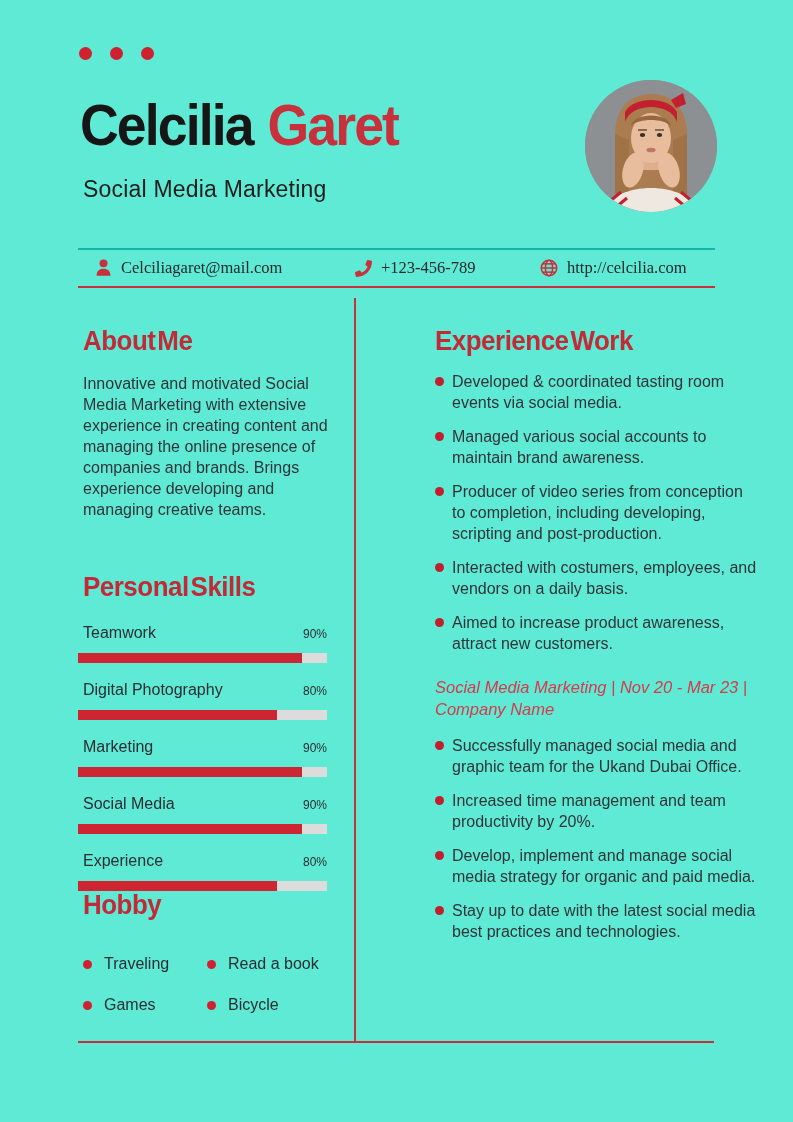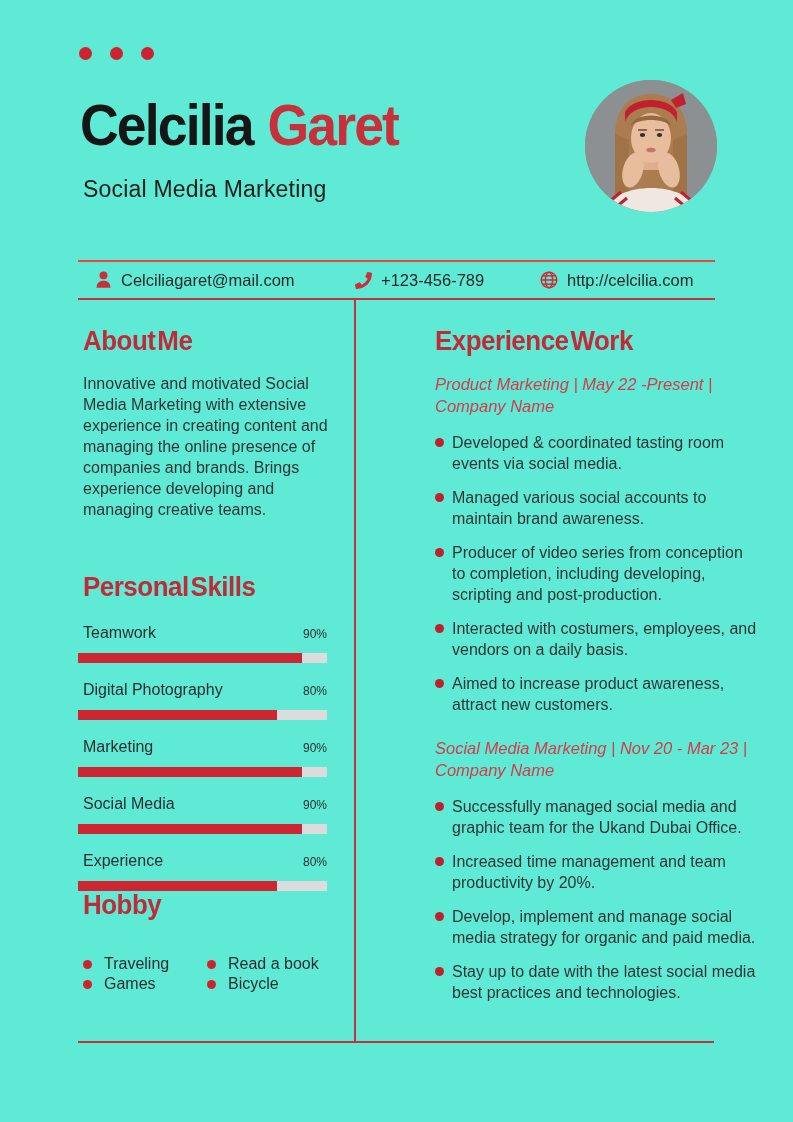--- a/index.html
+++ b/index.html
@@ -25,22 +25,22 @@
     font-size:23px; font-weight:400; color:#1d1d1d; letter-spacing:.2px;
   }
   .avatar {
     position:absolute; left:585px; top:80px; width:132px; height:132px;
     border-radius:50%; overflow:hidden; background:#8d9093;
   }
   .avatar svg { display:block; }
 
   
   .contact-bar {
-    position:absolute; left:78px; top:260px; width:637px; height:36px;
-    border-top:2px solid #ef4444; border-bottom:2px solid #c8303c;
+    position:absolute; left:78px; top:248px; width:637px; height:36px;
+    border-top:2px solid #14b8a6; border-bottom:2px solid #c8303c;font-family:Liberation Serif, serif;
   }
   .contact-item { position:absolute; top:0; height:100%; display:flex; align-items:center; gap:9px; }
   .contact-item.email   { left:17px; }
   .contact-item.phone   { left:277px; }
   .contact-item.website { left:462px;text-align:center; }
   .contact-item .txt { font-size:16.5px; color:#25282c; white-space:nowrap; }
   .cicon { display:inline-flex; }
 
   
   .v-divider { position:absolute; left:354px; top:298px; width:2px; height:744px; background:#c8303c; }
@@ -65,20 +65,21 @@
   .skill-top { display:flex; justify-content:space-between; align-items:baseline; padding-left:5px; height:20px; }
   .skill-label { font-size:16px; color:#2a2d33;text-align:center; }
   .skill-pct { font-size:12px; color:#2a2d33; }
   .skill-track { margin-top:9px; height:10px; background:#dcdcdc; }
   .skill-fill { height:100%; background:#cd2532; }
 
   
   .hobby { position:absolute; left:83px; top:890px; width:262px; }
   .hobby-grid {
     margin-top:34px; display:grid; grid-template-columns:124px auto;
+    row-gap:21px;
   }
   .hobby-item { display:flex; align-items:center; gap:12px; height:20px; }
   .hobby-bullet { width:9px; height:9px; border-radius:50%; background:#cf2130; flex:0 0 auto; }
   .hobby-label { font-size:16px; color:#2a2d33; white-space:nowrap; }
 
   
   .experience { position:absolute; left:387px; top:326px; width:322px;margin-left:48px; }
   .job-title {
     margin:17px 0 0 0; font-size:16.5px; line-height:22px;
     font-style:italic; color:#d63a4b; font-weight:400;
@@ -248,21 +249,20 @@
       <div class="hobby-item">
         <span class="hobby-bullet"></span>
         <span class="hobby-label">Bicycle</span>
       </div>
     </div>
   </section>
 
   <section class="experience">
     <h2 class="section-heading">Experience Work</h2>
 
-    <p class="job-title">Product Marketing | May 22 -Present | Company Name</p>
     <ul class="bullet-list">
       <li>Developed &amp; coordinated tasting room events via social media.</li>
       <li>Managed various social accounts to maintain brand awareness.</li>
       <li>Producer of video series from conception to completion, including developing, scripting and post-production.</li>
       <li>Interacted with costumers, employees, and vendors on a daily basis.</li>
       <li>Aimed to increase product awareness, attract new customers.</li>
     </ul>
 
     <p class="job-title second">Social Media Marketing | Nov 20 - Mar 23 | Company Name</p>
     <ul class="bullet-list">

